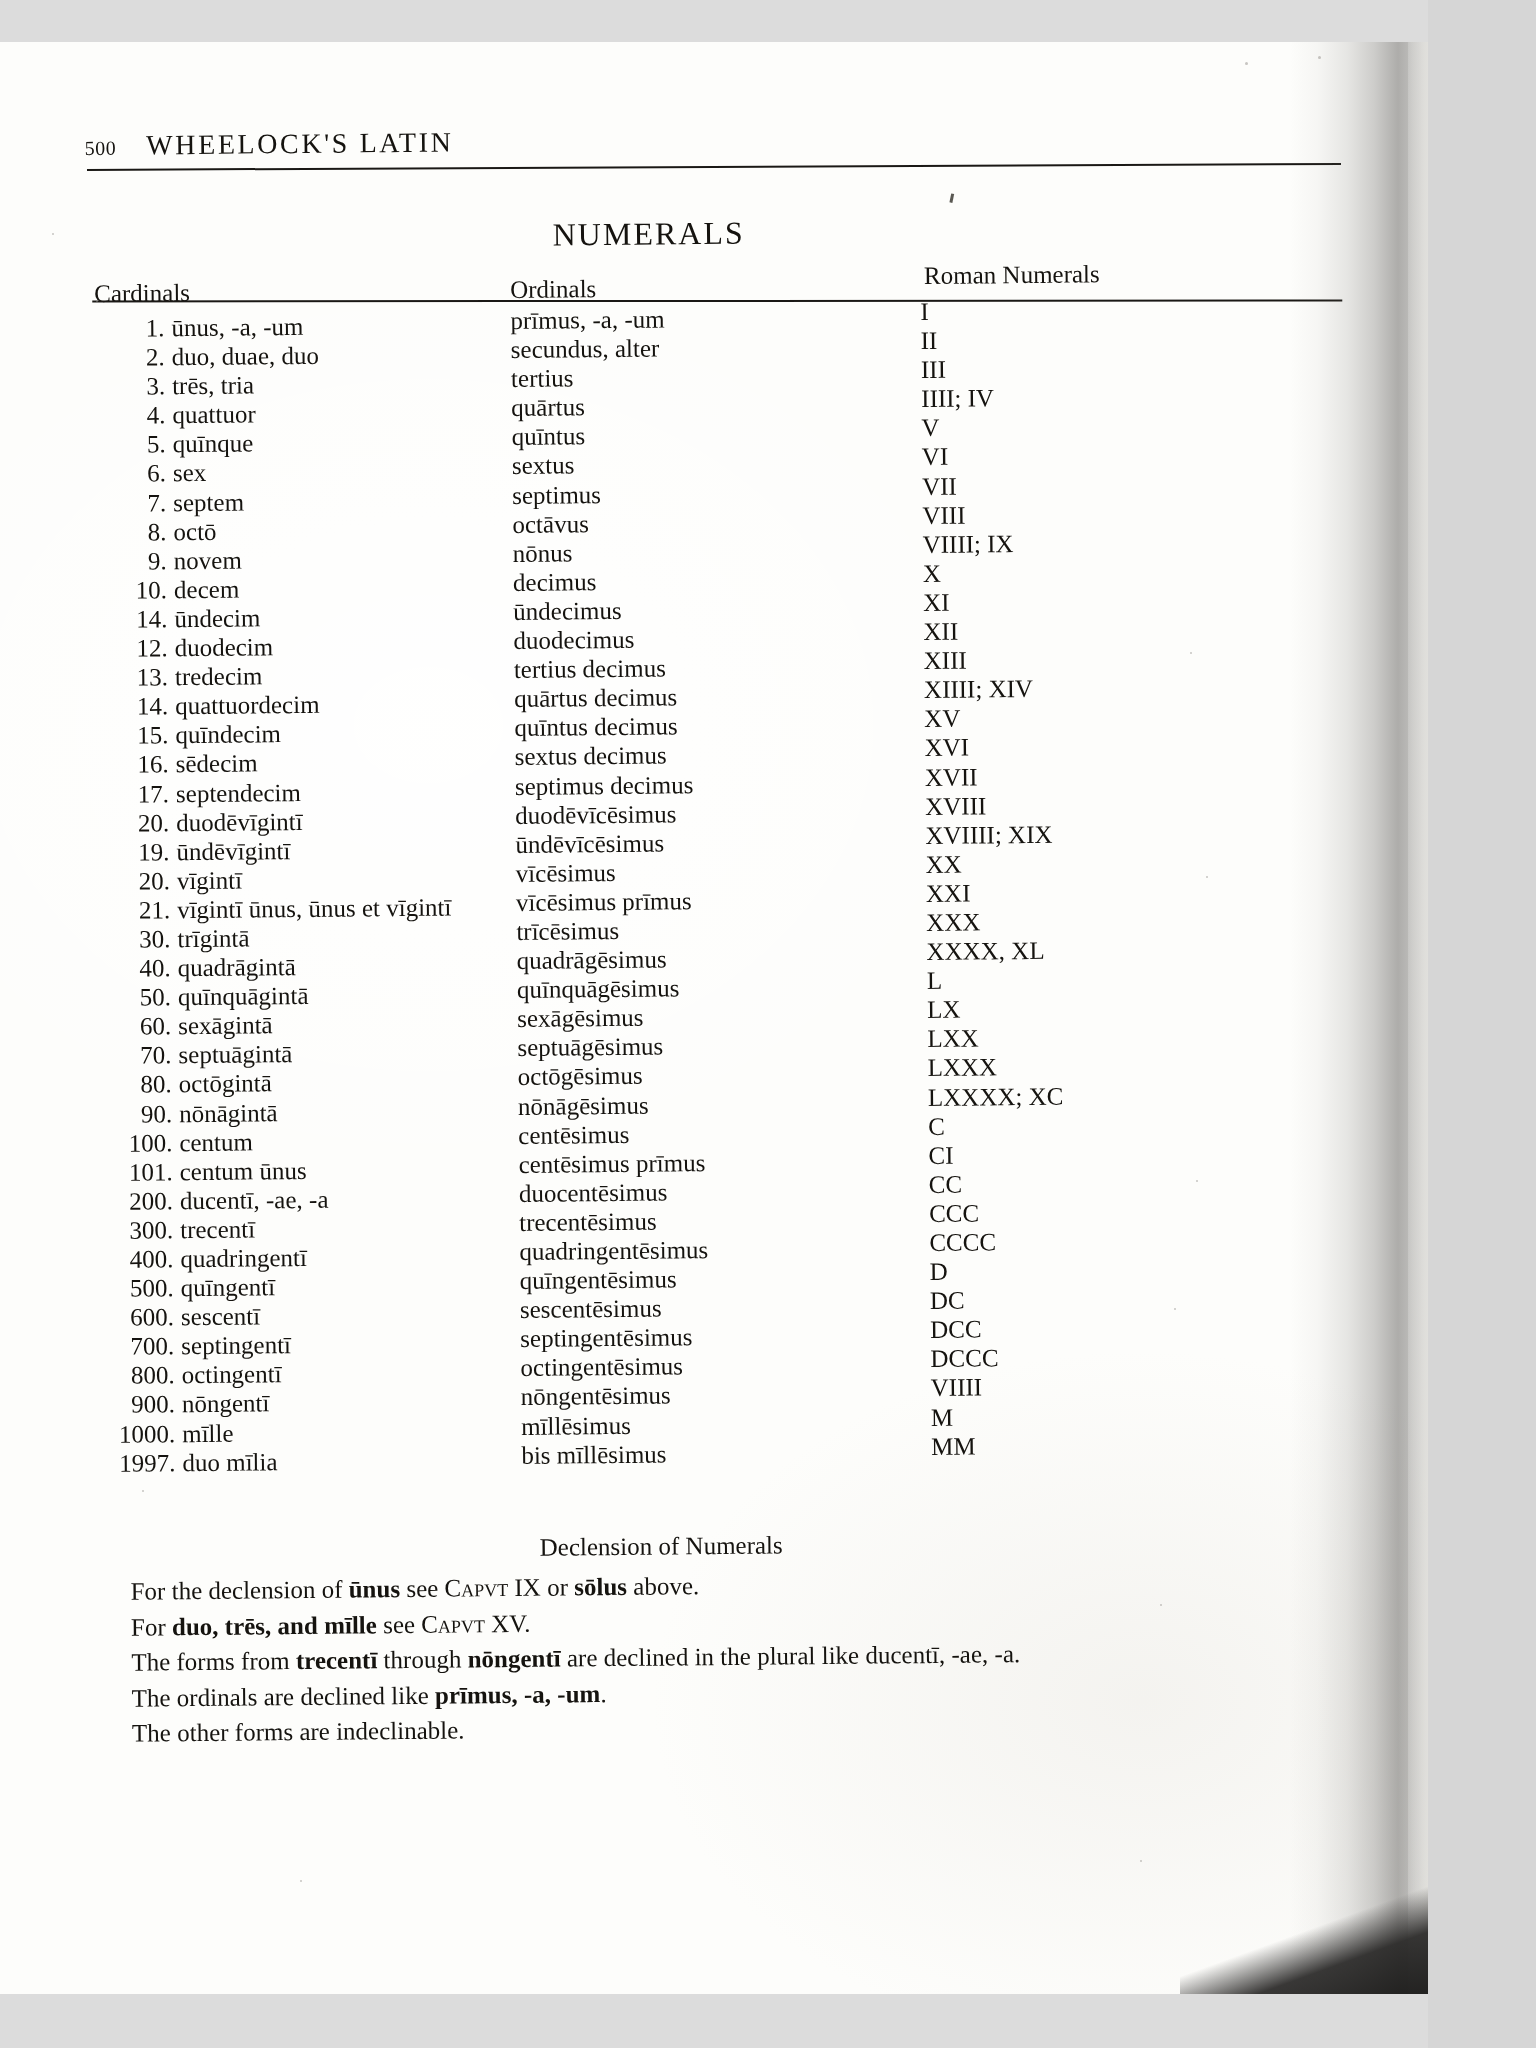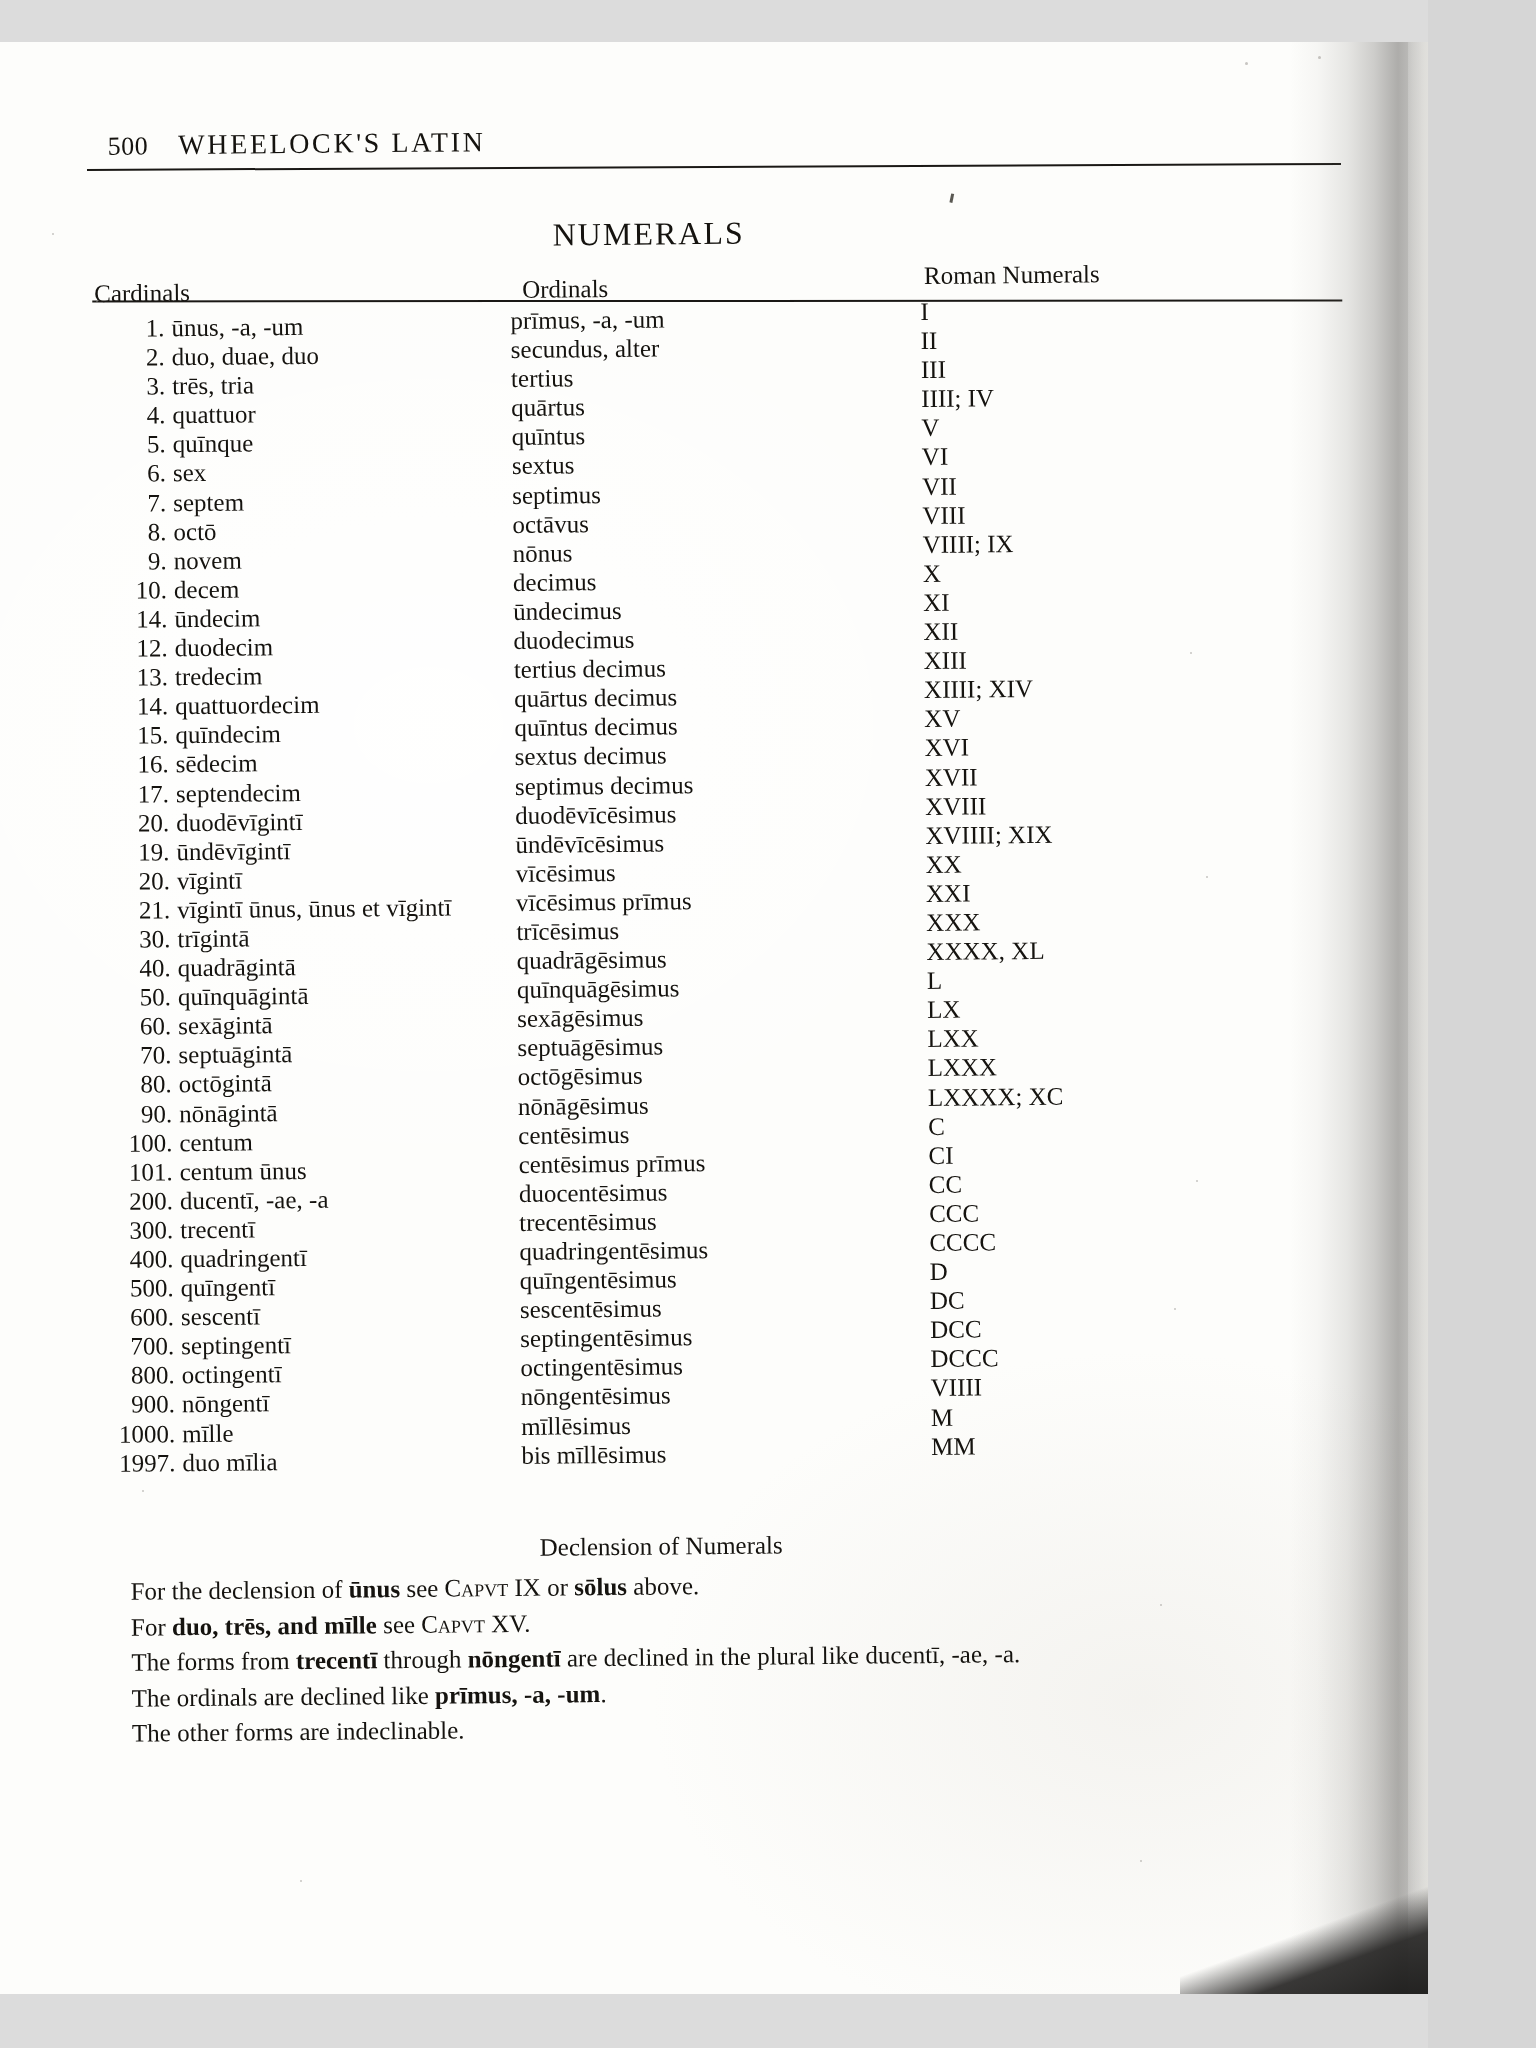--- a/index.html
+++ b/index.html
@@ -107,23 +107,22 @@
   
   .running-head {
     position: absolute;
     left: 92px;
     top: 124px;
     display: flex;
     align-items: baseline;
     gap: 30px;
   }
   .folio {
-    font-size: 26px;
+    font-size: 20px;
     letter-spacing: 0.5px;
-    margin-left: 23px;
   }
   .book-title {
     font-size: 28px;
     letter-spacing: 2.6px;
   }
   .head-rule {
     position: absolute;
     left: 94px;
     top: 166px;
     width: 1254px;
@@ -162,21 +161,21 @@
   .col-heads {
     position: relative;
     height: 40px;
   }
   .col-head {
     position: absolute;
     font-size: 25px;
     bottom: 0;
   }
   .col-head.cardinals { left: 4px; }
-  .col-head.ordinals  { left: 432px; font-family: Liberation Serif, serif; }
+  .col-head.ordinals  { left: 420px; font-family: Liberation Serif, serif; }
   .col-head.roman     { left: 834px; bottom: 10px; }
 
   .head-rule2 {
     position: absolute;
     left: 98px;
     top: 300px;
     width: 1250px;
     height: 2px;
     background: #1a1815;
     transform: rotate(0.5deg);

